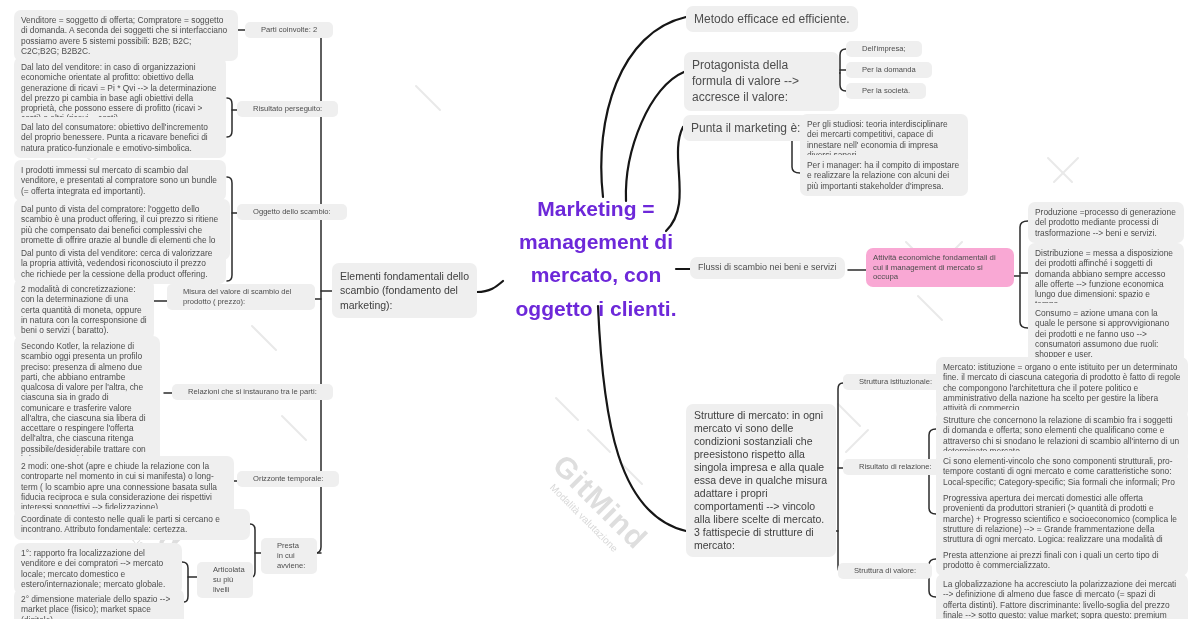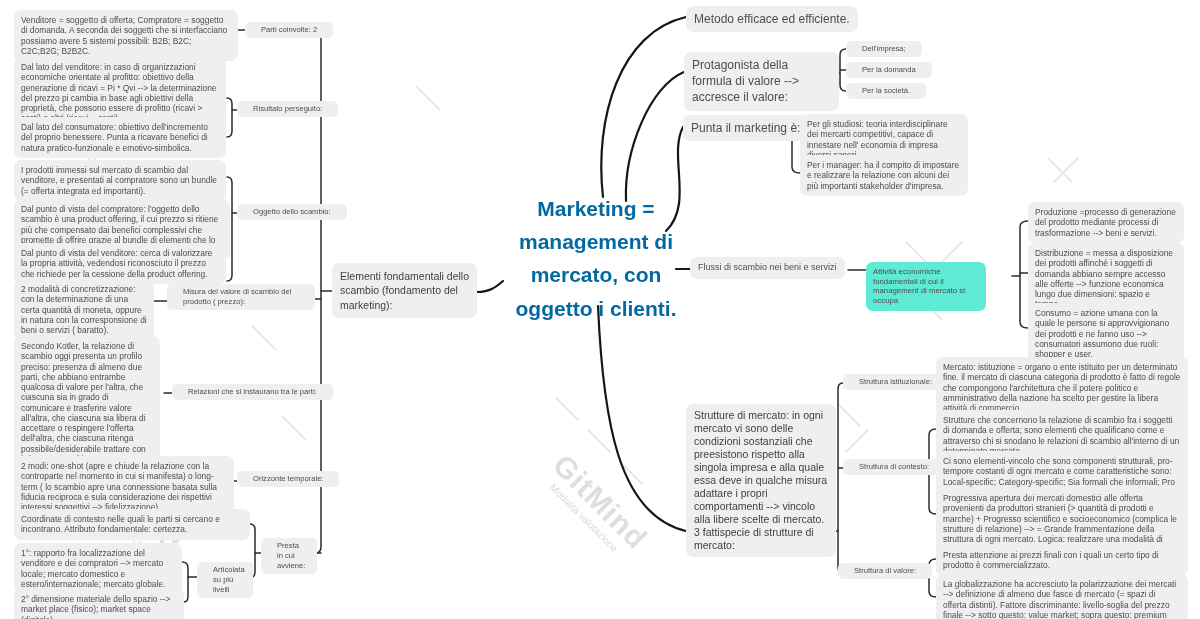--- a/index.html
+++ b/index.html
@@ -12,21 +12,21 @@
   .nb,.pill,.rb,.hub{position:absolute;z-index:2;background:#efefef;color:#4d4d4d;border-radius:7px;box-sizing:border-box;}
   .nb{font-size:8.4px;line-height:1.22;padding:5px 7px;}
   .pill{font-size:7.6px;line-height:1.3;padding:3px 16px;border-radius:5px;}
   .nw{white-space:nowrap;}
   .rb{padding:5px 8px;}
   .hub{font-size:10.5px;line-height:1.38;padding:6px 8px;color:#3f3f3f;}
   .f105{font-size:12px;line-height:1.35;}
   .f9{font-size:9px;line-height:1.3;}
   .f8{font-size:7.8px;line-height:1.25;}
   .big{font-size:10.5px;line-height:1.24;color:#3f3f3f;}
-  .center-title{position:absolute;z-index:2;font-weight:bold;font-size:21px;line-height:1.58;text-align:center;color:#0369a1;}
+  .center-title{position:absolute;z-index:2;font-weight:bold;font-size:21px;line-height:1.58;text-align:center;color:#6d28d9;}
 </style>
 </head>
 <body>
 
 <div id="canvas">
 
   <div class="wm" style="left:105px;top:452px">
     <div class="wm-logo">GitMind</div>
     <div class="wm-cap">Modalità valutazione</div>
   </div>
@@ -142,28 +142,28 @@
   <div class="rb f105" style="left:684px;top:52px;width:155px">Protagonista della formula di valore --&gt; accresce il valore:</div>
   <div class="pill nw" style="left:846px;top:41px">Dell'impresa;</div>
   <div class="pill nw" style="left:846px;top:62px">Per la domanda</div>
   <div class="pill nw" style="left:846px;top:83px">Per la società.</div>
 
   <div class="rb nw f105" style="left:683px;top:115px">Punta il marketing è:</div>
   <div class="nb" style="left:800px;top:114px;width:168px">Per gli studiosi: teoria interdisciplinare dei mercarti competitivi, capace di innestare nell' economia di impresa diversi saperi.</div>
   <div class="nb" style="left:800px;top:155px;width:168px">Per i manager: ha il compito di impostare e realizzare la relazione con alcuni dei più importanti stakeholder d'impresa.</div>
 
   <div class="rb nw f9" style="left:690px;top:257px">Flussi di scambio nei beni e servizi</div>
-  <div class="nb f8" style="left:866px;top:262px;width:120px;background:#5eead4">Attività economiche fondamentali di cui il management di mercato si occupa</div>
+  <div class="nb f8" style="left:866px;top:248px;width:148px;background:#f9a8d4">Attività economiche fondamentali di cui il management di mercato si occupa</div>
   <div class="nb" style="left:1028px;top:202px;width:156px">Produzione =processo di generazione del prodotto mediante processi di trasformazione --&gt; beni e servizi.</div>
   <div class="nb" style="left:1028px;top:243px;width:156px">Distribuzione = messa a disposizione dei prodotti affinché i soggetti di domanda abbiano sempre accesso alle offerte --&gt; funzione economica lungo due dimensioni: spazio e tempo.</div>
   <div class="nb" style="left:1028px;top:303px;width:156px">Consumo = azione umana con la quale le persone si approvvigionano dei prodotti e ne fanno uso --&gt; consumatori assumono due ruoli: shopper e user.</div>
 
   <div class="rb big" style="left:686px;top:404px;width:150px">Strutture di mercato: in ogni mercato vi sono delle condizioni sostanziali che preesistono rispetto alla singola impresa e alla quale essa deve in qualche misura adattare i propri comportamenti --&gt; vincolo alla libere scelte di mercato. 3 fattispecie di strutture di mercato:</div>
   <div class="pill nw" style="left:843px;top:374px">Struttura istituzionale:</div>
-  <div class="pill nw" style="left:843px;top:459px">Struttura di contesto:</div>
+  <div class="pill nw" style="left:843px;top:459px">Risultato di relazione:</div>
   <div class="pill nw" style="left:838px;top:563px">Struttura di valore:</div>
 
   <div class="nb" style="left:936px;top:357px;width:252px">Mercato: istituzione = organo o ente istituito per un determinato fine. il mercato di ciascuna categoria di prodotto è fatto di regole che compongono l'architettura che il potere politico e amministrativo della nazione ha scelto per gestire la libera attività di commercio.</div>
   <div class="nb" style="left:936px;top:410px;width:252px">Strutture che concernono la relazione di scambio fra i soggetti di domanda e offerta; sono elementi che qualificano come e attraverso chi si snodano le relazioni di scambio all'interno di un determinato mercato.</div>
   <div class="nb" style="left:936px;top:451px;width:252px">Ci sono elementi-vincolo che sono componenti strutturali, pro-tempore costanti di ogni mercato e come caratteristiche sono: Local-specific; Category-specific; Sia formali che informali; Pro tempore costanti.</div>
   <div class="nb" style="left:936px;top:488px;width:252px">Progressiva apertura dei mercati domestici alle offerta provenienti da produttori stranieri (&gt; quantità di prodotti e marche) + Progresso scientifico e socioeconomico (complica le strutture di relazione) --&gt; = Grande frammentazione della struttura di ogni mercato. Logica: realizzare una modalità di funzionamento degli scambi orientata all'economicità.</div>
   <div class="nb" style="left:936px;top:545px;width:252px">Presta attenzione ai prezzi finali con i quali un certo tipo di prodotto è commercializzato.</div>
   <div class="nb" style="left:936px;top:574px;width:252px">La globalizzazione ha accresciuto la polarizzazione dei mercati --&gt; definizione di almeno due fasce di mercato (= spazi di offerta distinti). Fattore discriminante: livello-soglia del prezzo finale --&gt; sotto questo: value market; sopra questo: premium market.</div>
 
 </div>

